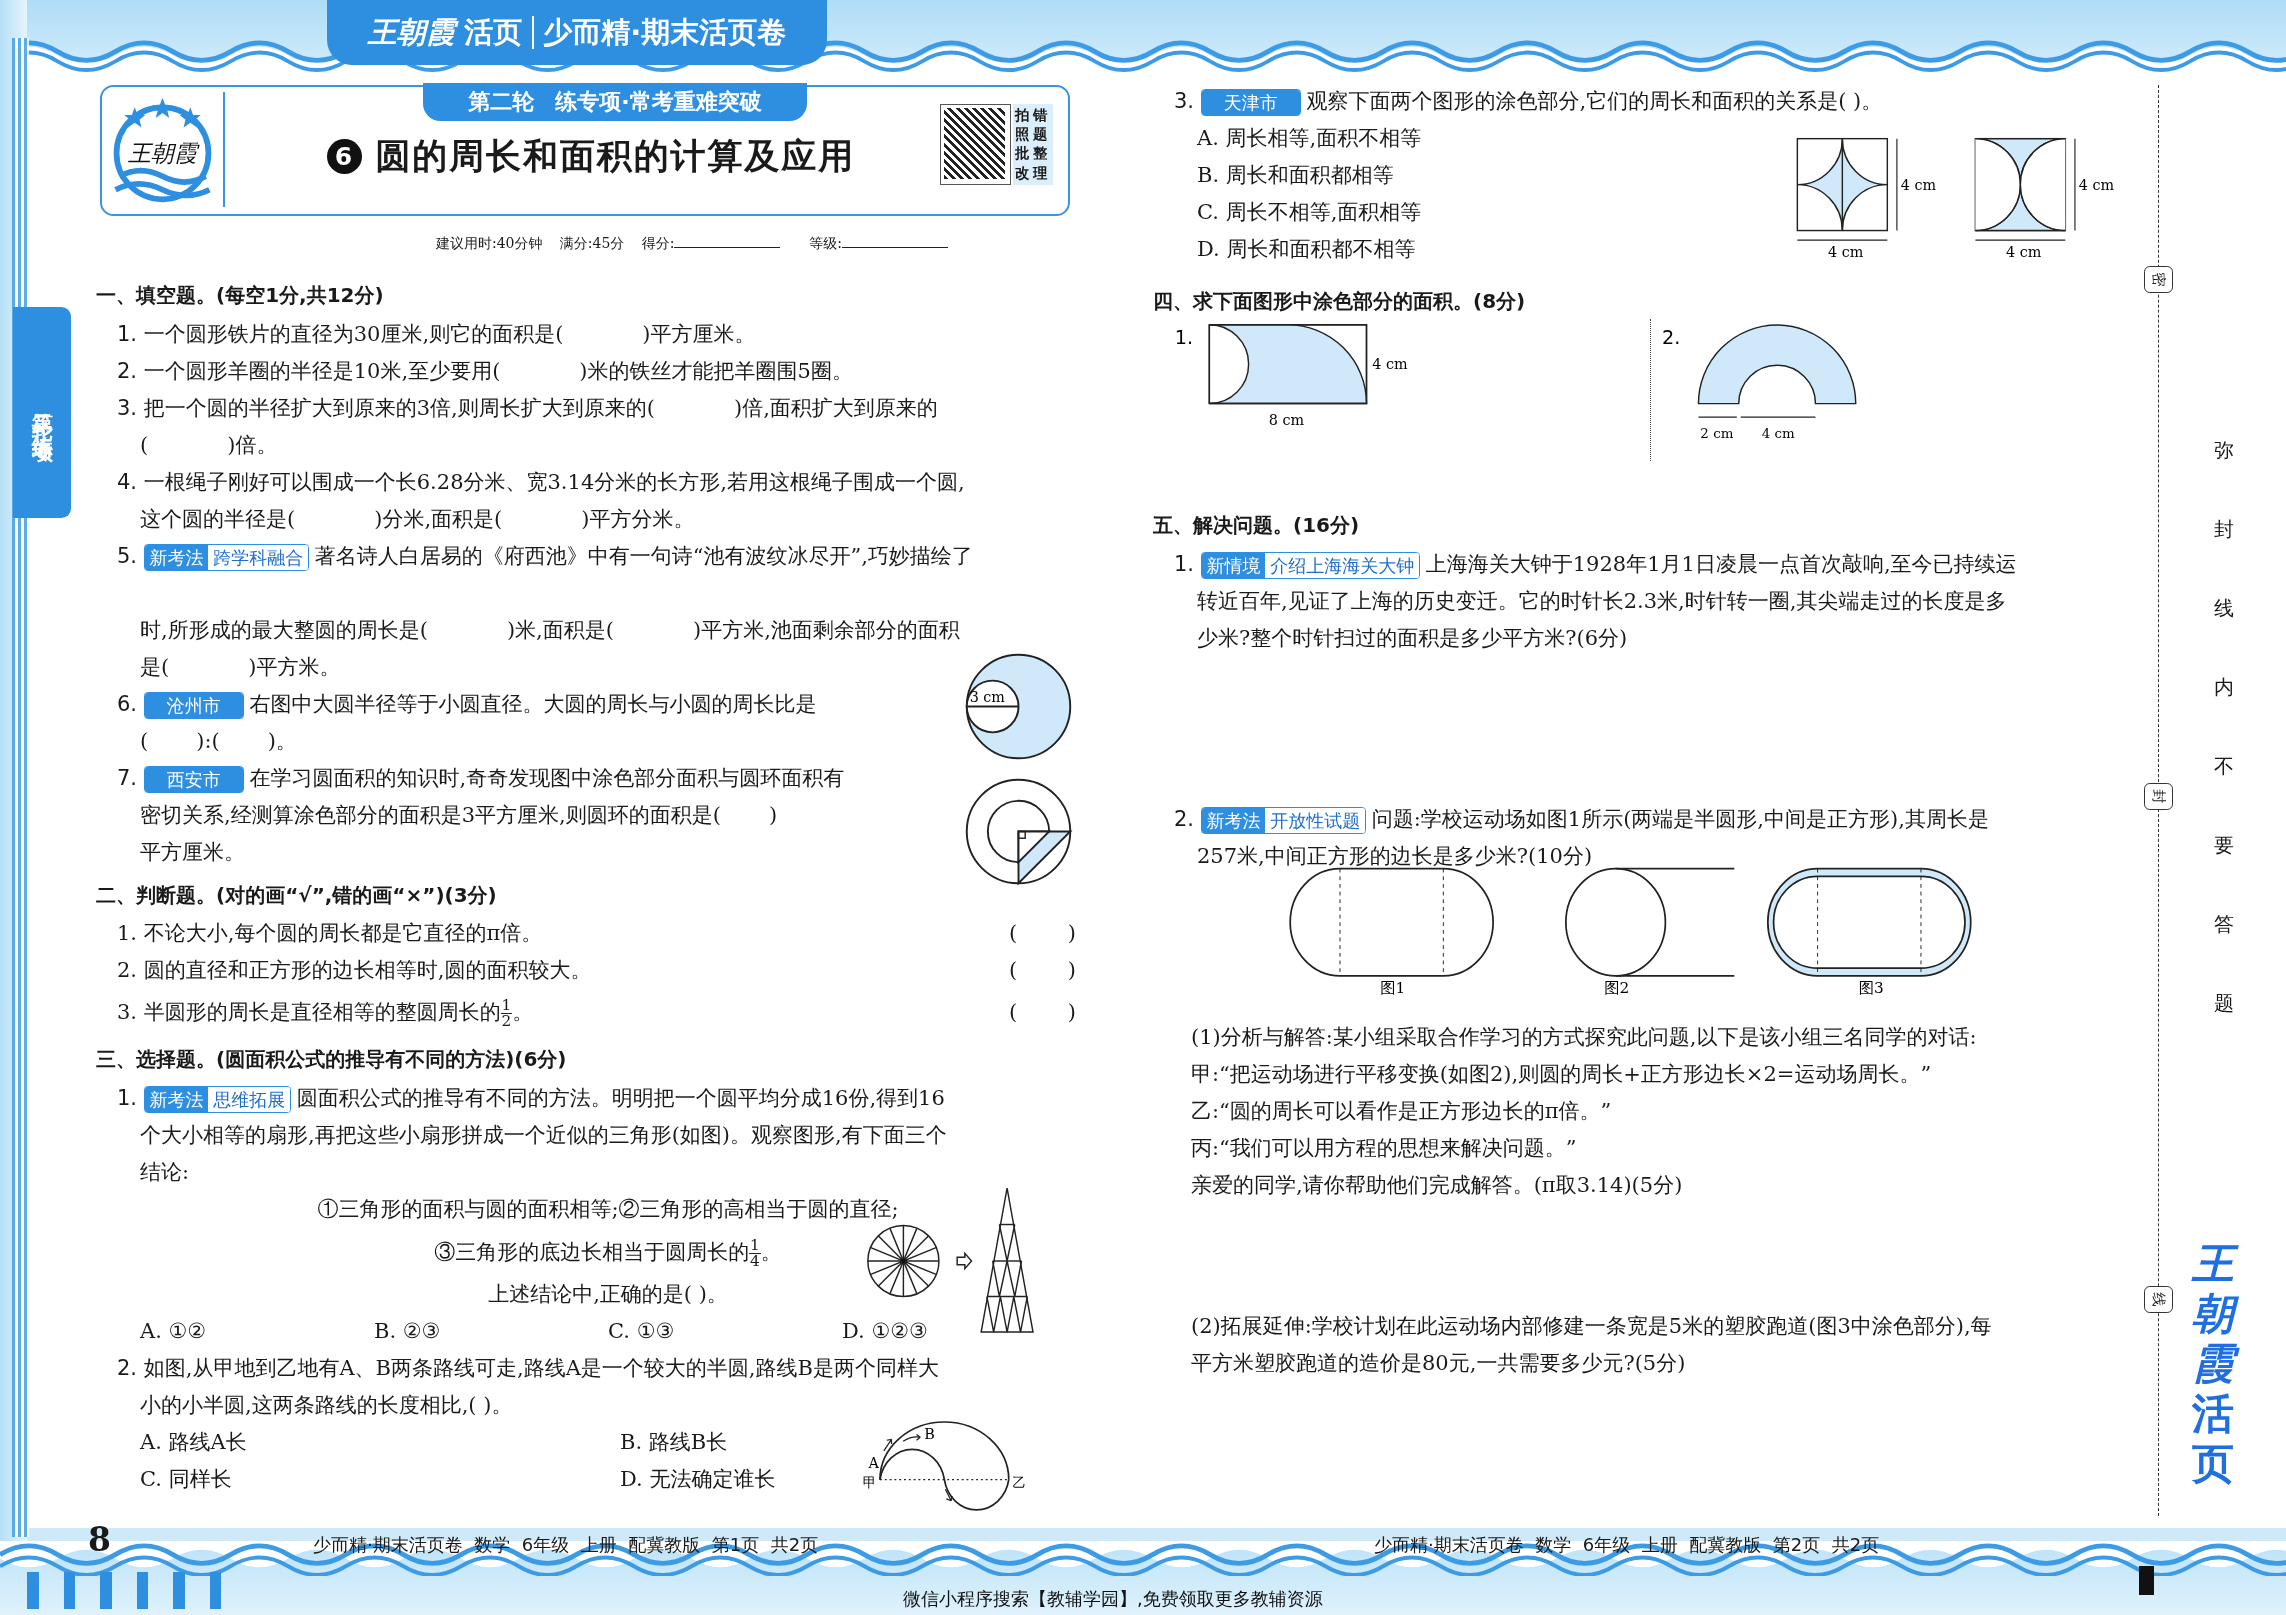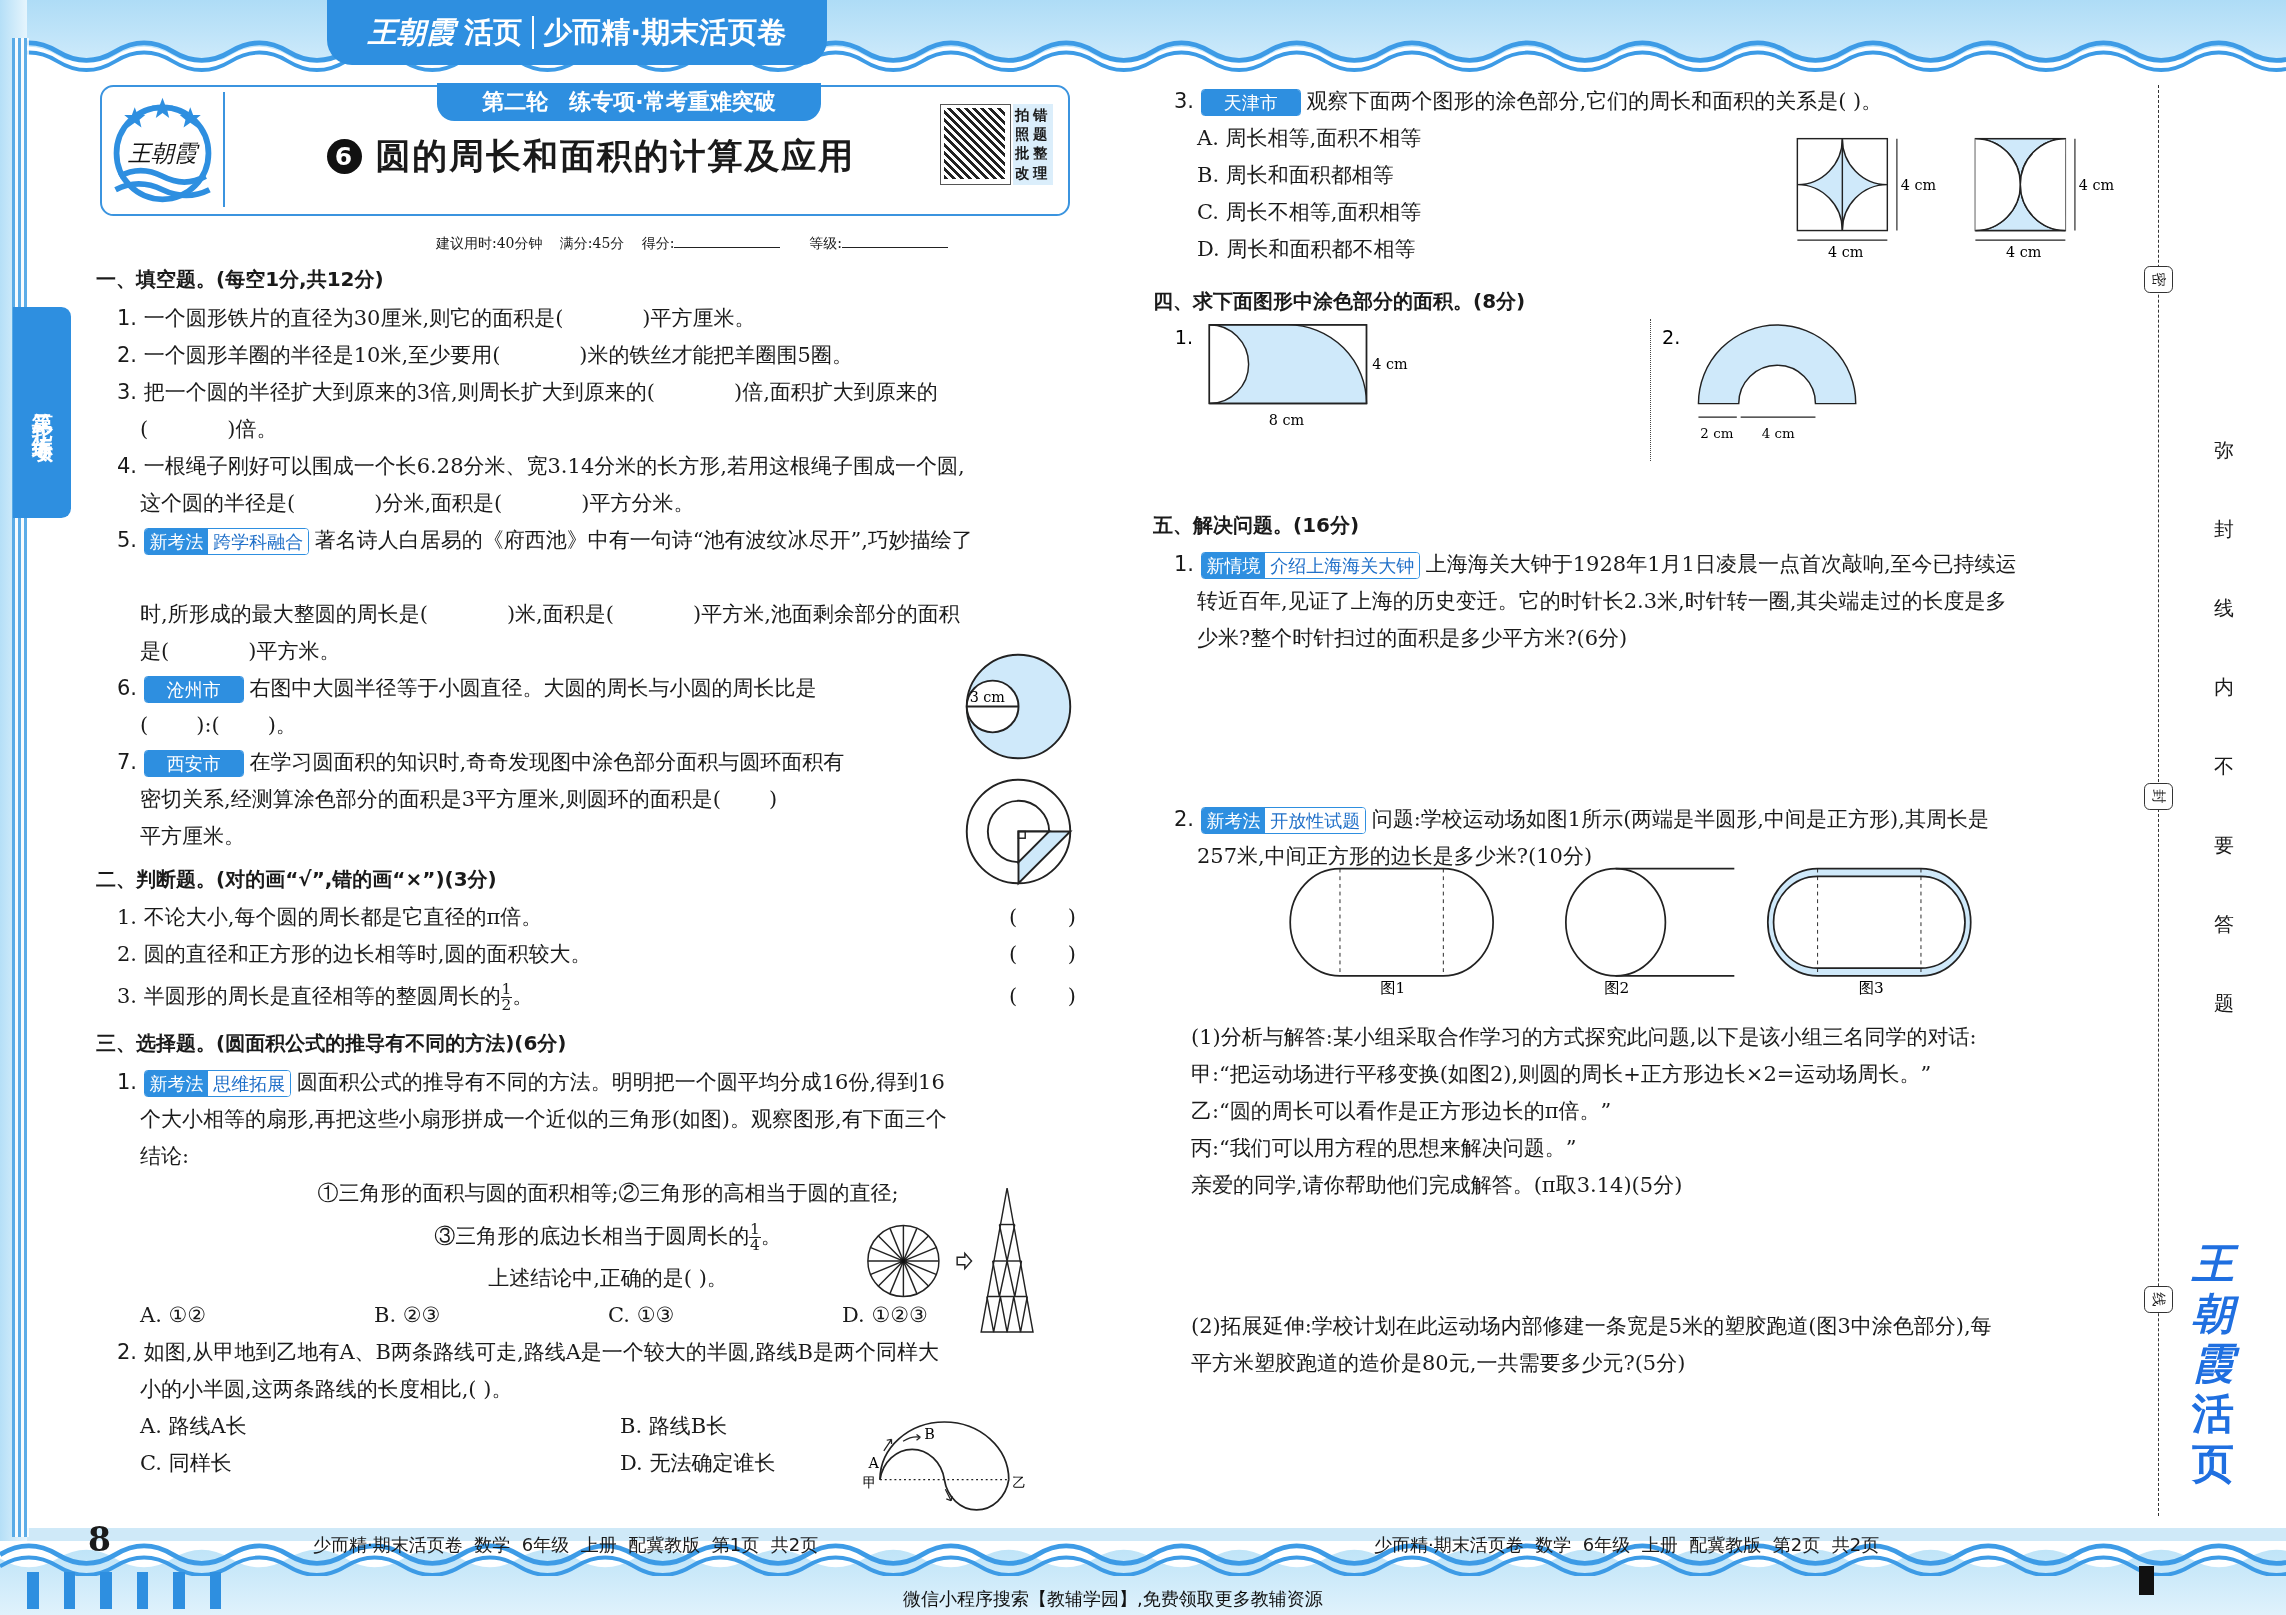--- a/index.html
+++ b/index.html
@@ -23,41 +23,41 @@
     color: #fff; font-family: "DejaVu Sans", sans-serif; font-weight: bold; font-size: 29px; gap: 9.6px; }
   .brand-banner .script { font-family: "DejaVu Serif", serif; font-style: italic; font-size: 29px; }
   .brand-banner .sep { width: 1.9px; height: 33px; background: #fff; }
 
   .title-box { position: absolute; left: 100px; top: 85px; width: 970px; height: 131px;
     border: 2.9px solid #3b94df; border-radius: 13.4px; background: #fff; }
   .logo { position: absolute; left: 106px; top: 90px; width: 113px; height: 119px; }
   .logo-div { position: absolute; left: 223px; top: 92px; width: 1.9px; height: 115px; background: #3b94df; }
   .round-ribbon { position: absolute; left: 423px; top: 83px; width: 384px; height: 38px;
     background: #2e8fe0; border-radius: 0 0 17.3px 17.3px; color: #fff; display: flex; align-items: center;
-    justify-content: center; font-family: "DejaVu Sans", sans-serif; font-weight: bold; font-size: 22px; gap: 21px; margin-left: 14px; }
+    justify-content: center; font-family: "DejaVu Sans", sans-serif; font-weight: bold; font-size: 22px; gap: 21px; }
   .page-title { position: absolute; left: 327px; top: 133px; font-family: "DejaVu Sans", sans-serif;
     font-weight: bold; font-size: 35px; letter-spacing: 1.9px; display: flex; align-items: center; gap: 13.4px; }
   .circled-num { display: inline-flex; width: 35px; height: 35px; border-radius: 50%; background: #111; color: #fff;
     align-items: center; justify-content: center; font-size: 25px; }
   .qr { position: absolute; left: 940px; top: 104px; width: 71px; height: 81px; background: #fff; border: 1.9px solid #555; }
   .qr-grid { position: absolute; left: 2.9px; top: 2.9px; width: 61px; height: 71px;
     background: repeating-linear-gradient(45deg, #222 0 2.9px, #fff 2.9px 5.8px), repeating-linear-gradient(-45deg, #222 0 1.9px, transparent 1.9px 6.7px); }
   .qr-label { position: absolute; left: 1013px; top: 104px; width: 40px; height: 81px; background: #dbeefb;
     font-family: "DejaVu Sans", sans-serif; font-size: 14.4px; font-weight: bold; line-height: 19px; padding: 1.9px;
     display: grid; grid-template-columns: 1fr 1fr; }
 
   .score-line { position: absolute; left: 436px; top: 231px; font-size: 14px; display: flex; gap: 17.3px; align-items: flex-end; }
   .blank { display: inline-block; width: 106px; border-bottom: 1.4px solid #222; height: 17.3px; }
 
   .side-tab { position: absolute; left: 13.4px; top: 307px; width: 58px; height: 211px; background: #2e8fe0;
     border-radius: 0 9.6px 9.6px 0; color: #fff; font-family: "DejaVu Sans", sans-serif; font-size: 21px;
     writing-mode: vertical-rl; display: flex; align-items: center; justify-content: center; letter-spacing: 3.8px; font-weight: bold; }
 
   .col { position: absolute; font-size: 21px; line-height: 37px; }
-  .left-col { left: 96px; top: 259px; width: 980px; }
+  .left-col { left: 96px; top: 275px; width: 980px; }
   .right-col { left: 1153px; top: 83px; width: 980px; }
   .sec-h { font-family: "DejaVu Sans", sans-serif; font-weight: bold; font-size: 20px; margin: 1.9px 0; }
   .q { padding-left: 23px; text-indent: -23px; margin-left: 21px; }
   .q .num { font-family: "DejaVu Sans", sans-serif; }
   .tag { display: inline-flex; border: 1.4px solid #2e8fe0; border-radius: 3.8px; overflow: hidden; vertical-align: middle;
     font-family: "DejaVu Sans", sans-serif; font-size: 18px; line-height: 25px; margin-right: 5.8px; text-indent: 0; }
   .tag .t1 { background: #2e8fe0; color: #fff; padding: 0 4.8px; }
   .tag .t2 { background: #fff; color: #1f6fc8; padding: 0 4.8px; }
   .tag.single .t1 { padding: 0 22px; }
   .paren { display: inline-block; width: 79px; }

